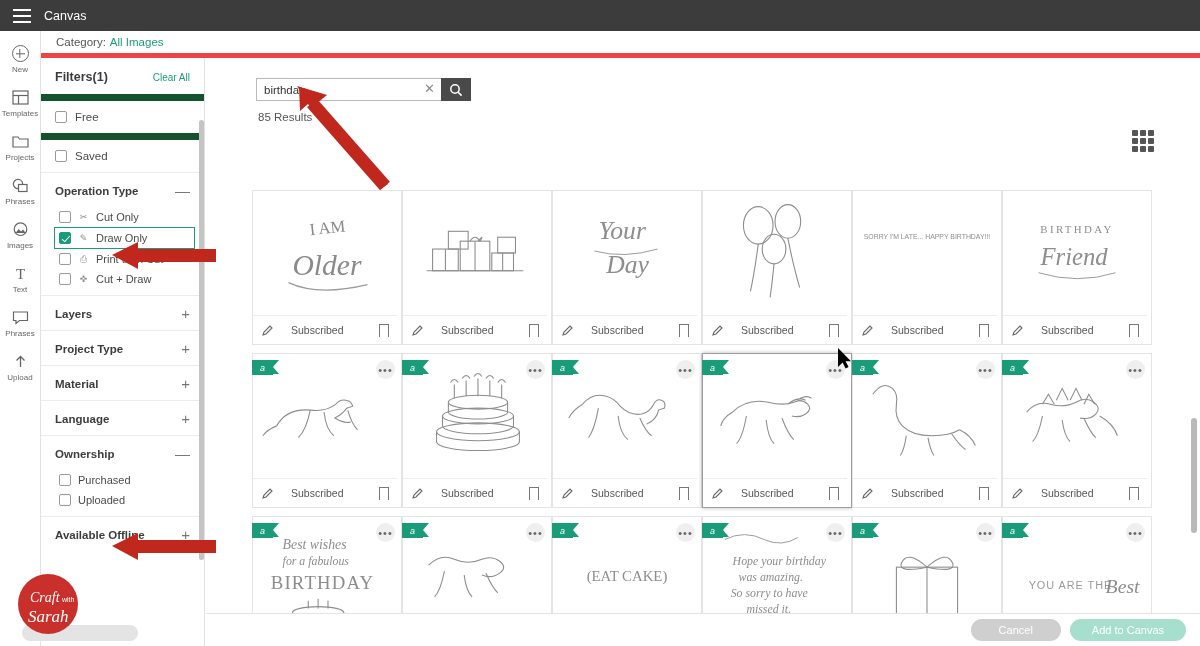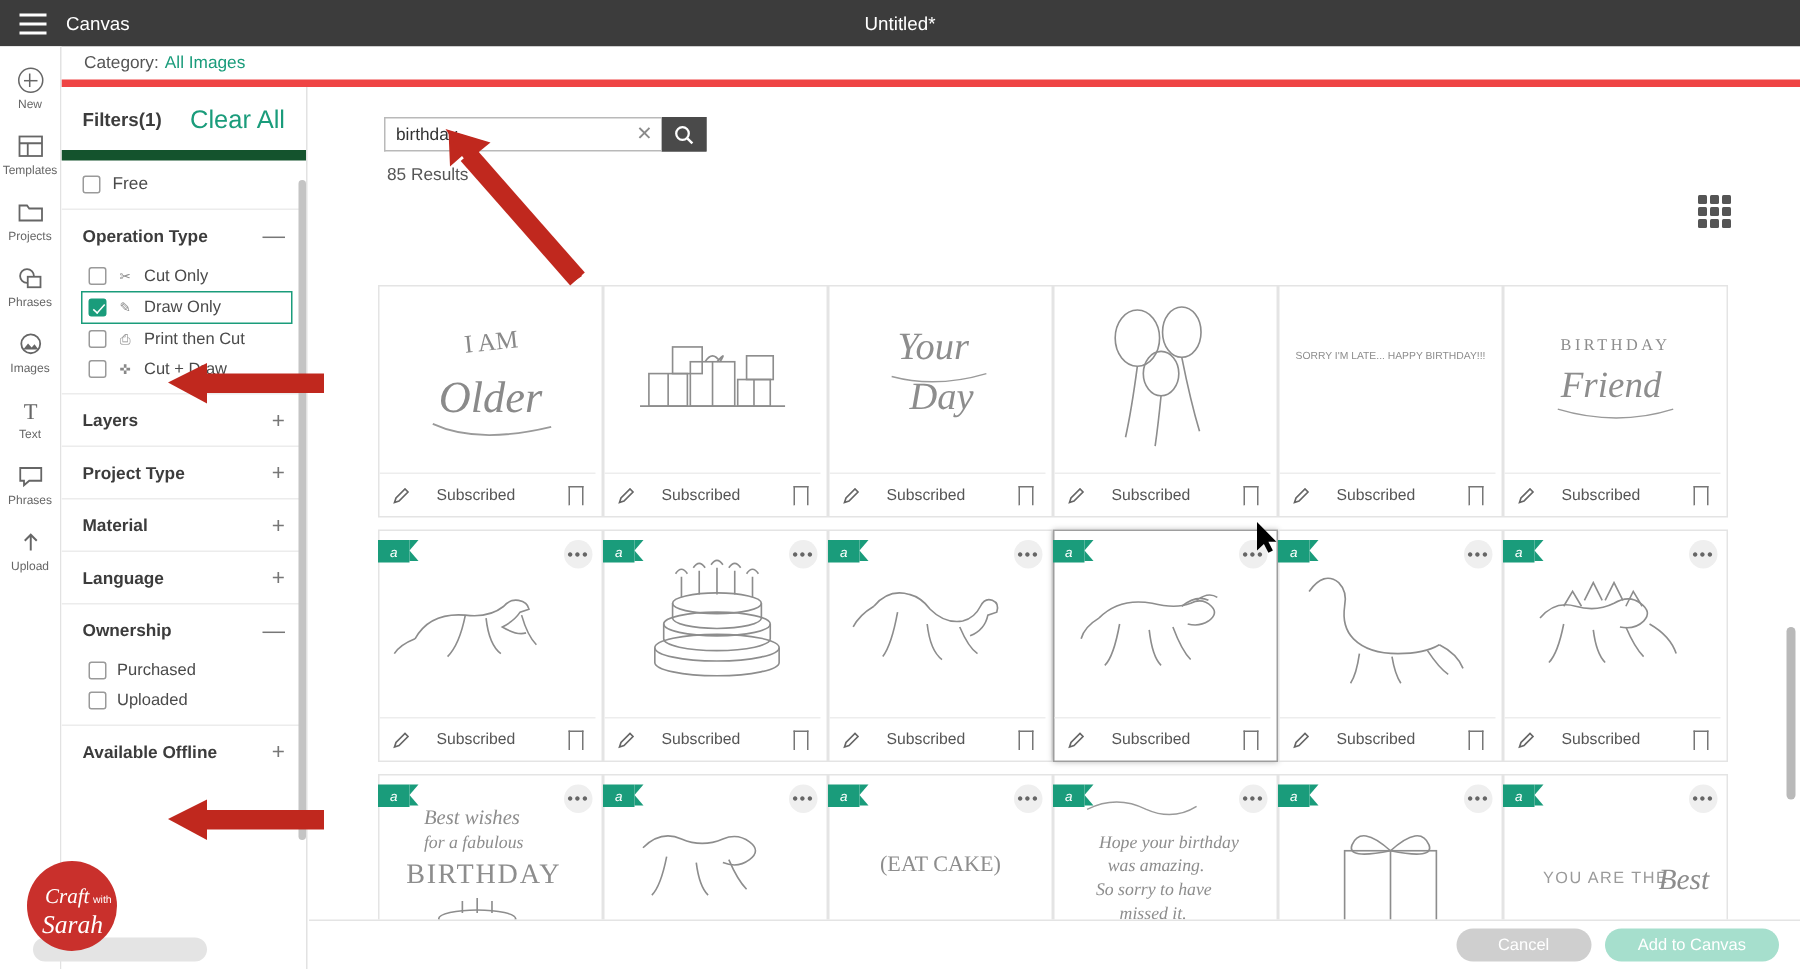--- a/index.html
+++ b/index.html
@@ -61,21 +61,21 @@
   .circ:after{top:50%;left:3px;height:1.4px;width:9px;transform:translateY(-50%);}
 
   
   .filters {
     position:absolute; top:58px; left:41px; width:164px; bottom:0;
     background:#fff; border-right:1px solid #e2e2e2; overflow:hidden;
   }
   .filters-head { display:flex; align-items:center; justify-content:space-between;
     padding:12px 14px 10px 14px; }
   .filters-title { font-size:12.5px; font-weight:bold; color:#3c3c3c; }
-  .clear-all { font-size:17px; color:#1a9c7b; cursor:pointer; }
+  .clear-all { font-size:10px; color:#1a9c7b; cursor:pointer; }
   .frow { display:flex; align-items:center; gap:8px; padding:10px 14px;
     border-top:7px solid #14532d; }
   .cb { width:12px;height:12px;border:1px solid #9a9a9a;border-radius:2px;
     background:#fff; flex:none; }
   .cb.checked { background:#1a9c7b; border-color:#1a9c7b; position:relative; }
   .cb.checked:after{content:"";position:absolute;left:3.5px;top:0.5px;width:3px;height:7px;
     border:solid #fff;border-width:0 1.6px 1.6px 0;transform:rotate(42deg);}
   .flabel { font-size:11.5px; color:#4a4a4a; }
   .sect-head { display:flex; align-items:center; justify-content:space-between;
     padding:12px 14px 10px 14px; border-top:1px solid #ececec; }
@@ -165,21 +165,20 @@
 </head>
 <body>
 
 <div class="topbar">
   <div class="hamburger">
     <span></span>
       <span></span>
       <span></span>
   </div>
   <div class="canvas-label">Canvas</div>
-  <div class="doc-title">Untitled*</div>
 </div>
 
 <div class="catbar">
   <span class="cat-label">Category:</span>
   <span class="cat-value">All Images</span>
 </div>
 
 <div class="rail">
   <div class="rail-item">
     <span class="ri-ico">
@@ -251,20 +250,24 @@
 
 <div class="filters">
   <div class="filters-head">
     <span class="filters-title">Filters(1)</span>
     <span class="clear-all">Clear All</span>
   </div>
 
   <div class="frow">
     <span class="cb"></span>
     <span class="flabel">Free</span>
+  </div>
+  <div class="frow">
+    <span class="cb"></span>
+    <span class="flabel">Saved</span>
   </div>
 
   <div class="sect-head">
     <span class="sect-title">Operation Type</span>
     <span class="pm">—</span>
   </div>
   <div class="sub-row">
     <span class="cb"></span>
     <span class="op-ico">✂</span>
     <span class="flabel">Cut Only</span>

